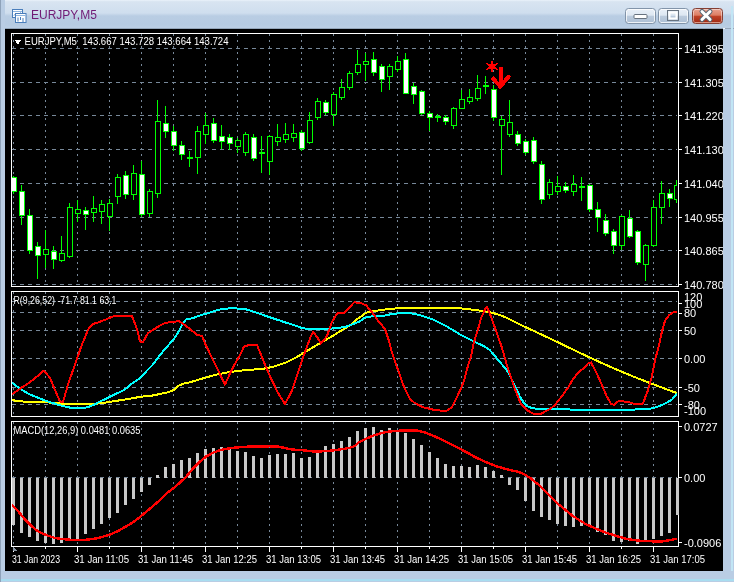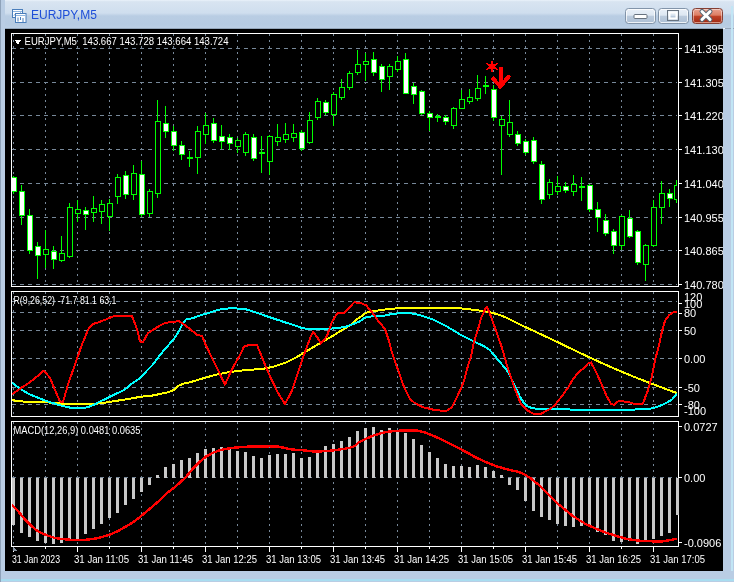--- a/index.html
+++ b/index.html
@@ -6,21 +6,21 @@
 .titlebar{position:absolute;left:0;top:0;width:734px;height:29px;
 background:linear-gradient(#eaf2fa 0%,#d8e4f1 6%,#cfdeee 45%,#b9cde3 55%,#b6cbe2 85%,#bdd0e5 100%);}
 .tleft{position:absolute;left:0;top:0;width:1px;height:582px;background:#8fa3ba;}
 .borderL{position:absolute;left:1px;top:0;width:4px;height:582px;background:#b9cde4;}
 .borderR{position:absolute;left:723px;top:29px;width:11px;height:553px;background:#b9cde4;}
 .borderRw{position:absolute;left:723px;top:28px;width:2px;height:544px;background:#f2f7fb;}
 .borderRc{position:absolute;left:730.5px;top:6px;width:2px;height:574px;background:#c2e6f5;}
 .borderB{position:absolute;left:1px;top:570.5px;width:733px;height:11.5px;background:#b9cde4;}
 .borderBw{position:absolute;left:4px;top:570.5px;width:720px;height:2px;background:#f2f7fb;}
 .borderBc{position:absolute;left:1px;top:579px;width:733px;height:2px;background:#a9ddf0;}
-.title-text{position:absolute;left:31px;top:8px;font-size:12px;color:#1d4ed8;}
+.title-text{position:absolute;left:31px;top:8px;font-size:12px;color:#701a75;}
 .btn{position:absolute;top:8px;width:31px;height:16px;border-radius:3.5px;box-sizing:border-box;}
 .btn.std{border:1px solid #8294a9;background:linear-gradient(#e9f0f8 0%,#dde7f2 45%,#bccbdd 50%,#b0c2d6 90%,#c0d0e0 100%);box-shadow:inset 0 0 0 1px rgba(255,255,255,.75);}
 .btn.cls{border:1px solid #853f33;background:linear-gradient(#e9a291 0%,#dd7d62 45%,#c14328 50%,#a62e17 90%,#c8502e 100%);box-shadow:inset 0 0 0 1px rgba(255,255,255,.45);}
 </style></head>
 <body>
 <div class="titlebar"></div>
 <div style="position:absolute;left:0;top:28px;width:734px;height:1px;background:#93a5b9"></div>
 <div class="tleft"></div>
 <div class="borderL"></div>
 <svg width="16" height="16" style="position:absolute;left:11px;top:8px" viewBox="0 0 16 16">

